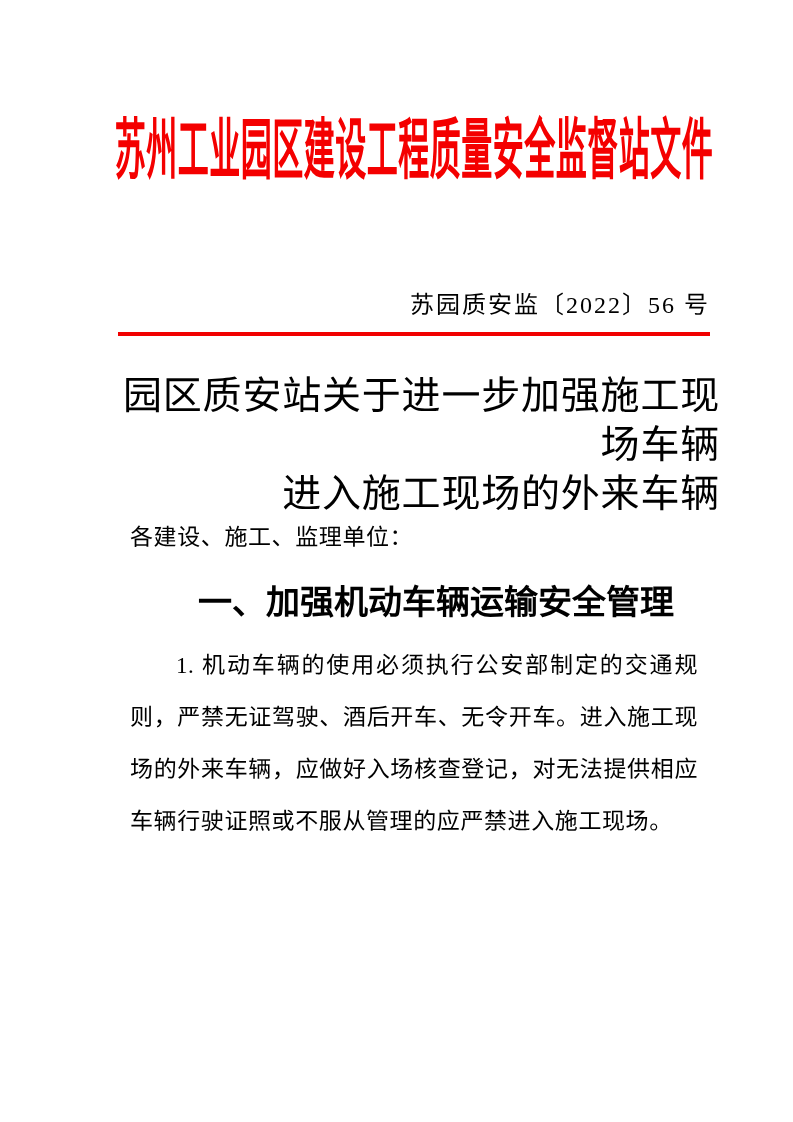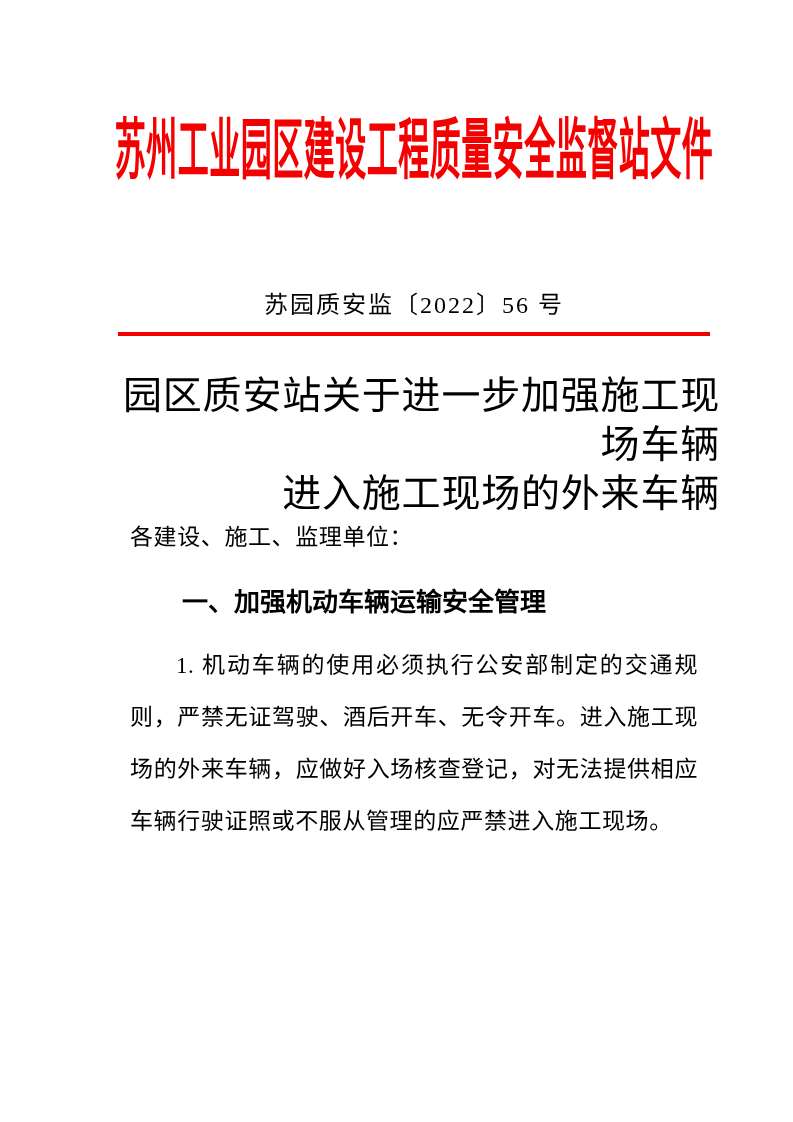--- a/index.html
+++ b/index.html
@@ -28,21 +28,21 @@
     text-align:center;white-space:nowrap;
     font-size:31px;font-weight:bold;
     letter-spacing:0.5px;
     color:var(--letterhead-red);
     transform:scaleY(2.15);
     transform-origin:50% 50%;
   }
   .doc-number{
     position:absolute;top:287px;left:0;right:0;
     height:36px;line-height:36px;
-    text-align:center;
+    text-align:right;
     font-size:24px;letter-spacing:2px;
     color:var(--body-text);
   }
   .red-rule{
     position:absolute;top:332px;left:0;
     width:592px;height:4px;
     background:var(--rule-red);
     border:none;margin:0;padding:0;
   }
   .doc-title{
@@ -57,21 +57,21 @@
     font-size:23px;line-height:52px;
     letter-spacing:0.6px;
     text-align:justify;
     text-justify:inter-ideograph;
   }
   .body-text p{margin:12px;}
   .indent{text-indent:2em;}
   .section-heading{
     font-family:"Liberation Sans","DejaVu Sans",sans-serif;
     font-weight:bold;
-    font-size:26px;
+    font-size:34px;
     text-indent:2em;
     letter-spacing:0;
   }
 </style>
 </head>
 <body>
 
 <div class="page">
   <div class="content">
 

